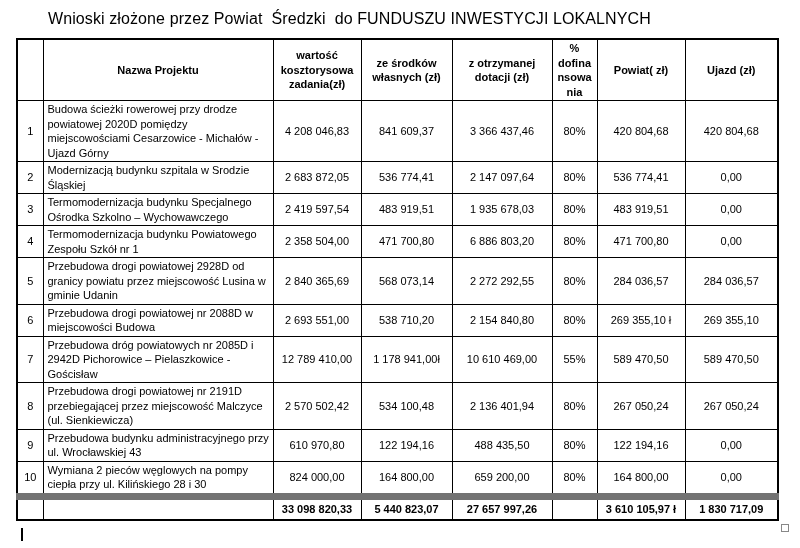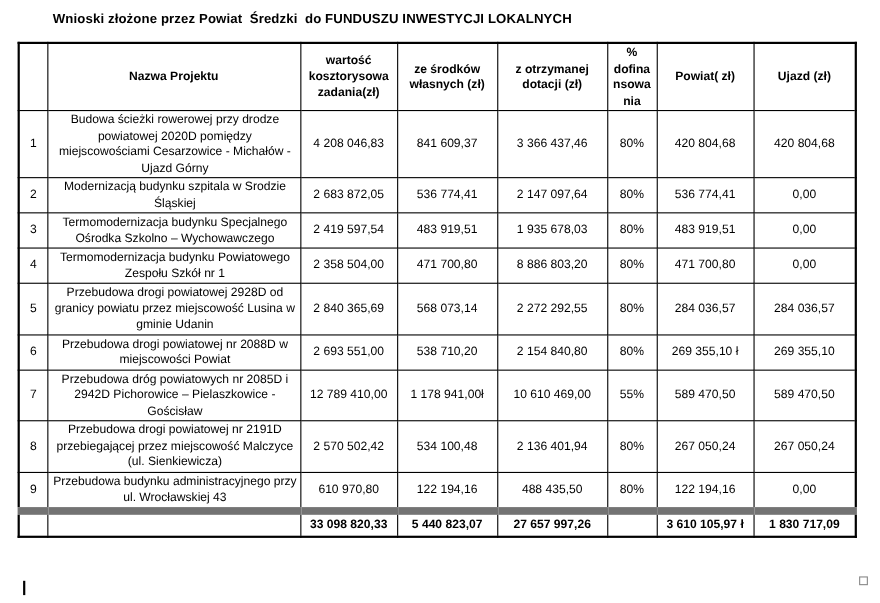--- a/index.html
+++ b/index.html
@@ -9,22 +9,22 @@
     height: 548px;
     background: #ffffff;
     font-family: "Liberation Sans", sans-serif;
     color: #000000;
     overflow: hidden;
   }
   .doc-title {
     position: absolute;
     left: 48px;
     top: 10px;
-    font-size: 12px;
-    font-weight: bold;
+    font-size: 16px;
+    font-weight: normal;
     white-space: pre;
     letter-spacing: 0.1px;
   }
   table.main-table {
     position: absolute;
     left: 16px;
     top: 38px;
     width: 761px;
     border-collapse: collapse;
     table-layout: fixed;
@@ -39,21 +39,21 @@
     overflow: hidden;
   }
   .main-table th {
     font-weight: bold;
     text-align: center;
     height: 56px;
   }
   .main-table th.col-pct { white-space: pre-line; }
   .main-table td { text-align: center; white-space: nowrap; }
   .main-table td.col-name {
-    text-align: center;
+    text-align: left;
     padding-left: 4px;
     padding-right: 2px;
     white-space: normal;
   }
   .main-table td.col-lp { text-align: center; }
   tr.totals-row td {
     font-weight: bold;
     border-top: 7px solid #737373;
     height: 17px;
   }
@@ -145,38 +145,38 @@
           <td class="col-grant">1 935 678,03</td>
           <td class="col-pct">80%</td>
           <td class="col-powiat">483 919,51</td>
           <td class="col-gminy">0,00</td>
         </tr>
         <tr>
           <td class="col-lp">4</td>
           <td class="col-name">Termomodernizacja budynku Powiatowego Zespołu Szkół nr 1</td>
           <td class="col-cost">2 358 504,00</td>
           <td class="col-own">471 700,80</td>
-          <td class="col-grant">8 886 803,20</td>
+          <td class="col-grant">6 886 803,20</td>
           <td class="col-pct">80%</td>
           <td class="col-powiat">471 700,80</td>
           <td class="col-gminy">0,00</td>
         </tr>
         <tr>
           <td class="col-lp">5</td>
           <td class="col-name">Przebudowa drogi powiatowej 2928D od granicy powiatu przez miejscowość Lusina w gminie Udanin</td>
           <td class="col-cost">2 840 365,69</td>
           <td class="col-own">568 073,14</td>
           <td class="col-grant">2 272 292,55</td>
           <td class="col-pct">80%</td>
           <td class="col-powiat">284 036,57</td>
           <td class="col-gminy">284 036,57</td>
         </tr>
         <tr>
           <td class="col-lp">6</td>
-          <td class="col-name">Przebudowa drogi powiatowej nr 2088D w miejscowości Powiat</td>
+          <td class="col-name">Przebudowa drogi powiatowej nr 2088D w miejscowości Budowa</td>
           <td class="col-cost">2 693 551,00</td>
           <td class="col-own">538 710,20</td>
           <td class="col-grant">2 154 840,80</td>
           <td class="col-pct">80%</td>
           <td class="col-powiat">269 355,10 ł</td>
           <td class="col-gminy">269 355,10</td>
         </tr>
         <tr>
           <td class="col-lp">7</td>
           <td class="col-name">Przebudowa dróg powiatowych nr 2085D i 2942D  Pichorowice – Pielaszkowice - Gościsław</td>
@@ -198,20 +198,30 @@
           <td class="col-gminy">267 050,24</td>
         </tr>
         <tr>
           <td class="col-lp">9</td>
           <td class="col-name">Przebudowa budynku administracyjnego przy ul. Wrocławskiej 43</td>
           <td class="col-cost">610 970,80</td>
           <td class="col-own">122 194,16</td>
           <td class="col-grant">488 435,50</td>
           <td class="col-pct">80%</td>
           <td class="col-powiat">122 194,16</td>
+          <td class="col-gminy">0,00</td>
+        </tr>
+        <tr>
+          <td class="col-lp">10</td>
+          <td class="col-name">Wymiana 2 pieców węglowych na pompy ciepła przy ul. Kilińskiego 28 i 30</td>
+          <td class="col-cost">824 000,00</td>
+          <td class="col-own">164 800,00</td>
+          <td class="col-grant">659 200,00</td>
+          <td class="col-pct">80%</td>
+          <td class="col-powiat">164 800,00</td>
           <td class="col-gminy">0,00</td>
         </tr>
       </tbody>
     <tfoot>
       <tr class="totals-row">
         <td class="col-lp"></td>
         <td class="col-name"></td>
         <td class="col-cost">33 098 820,33</td>
         <td class="col-own">5 440 823,07</td>
         <td class="col-grant">27 657 997,26</td>

